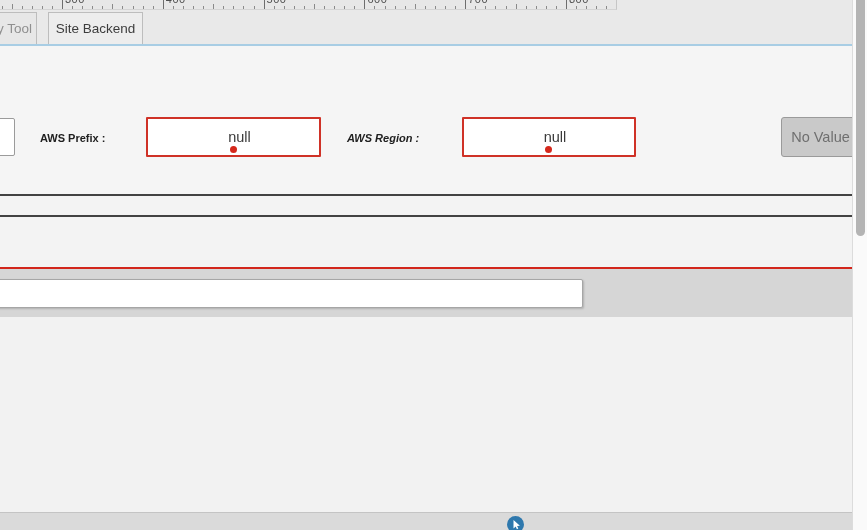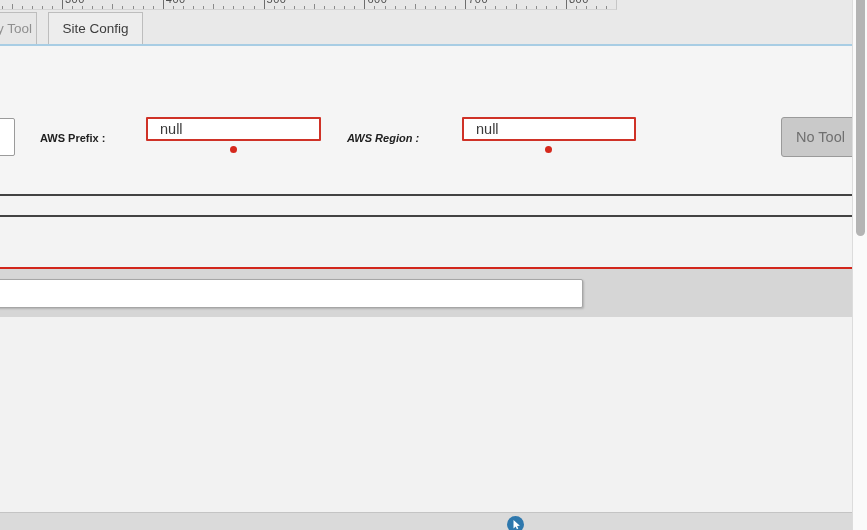--- a/index.html
+++ b/index.html
@@ -38,24 +38,24 @@
   
   .cut-input{
     position:absolute;left:-30px;top:118px;width:45px;height:38px;box-sizing:border-box;
     background:#fff;border:1px solid #9b9b9b;border-radius:2px;
   }
   .fld-label{position:absolute;top:132px;font-size:11px;font-weight:bold;color:#212121;white-space:nowrap;}
   .lbl-prefix{left:40px;}
   .lbl-region{left:347px;font-style:italic;}
   .lbl-backend{left:661px;}
   .err-input{
-    position:absolute;top:117px;height:24px;box-sizing:border-box;
+    position:absolute;top:117px;height:40px;box-sizing:border-box;
     background:#fff;border:2px solid #cf3227;border-radius:1px;
     font-family:"Liberation Sans",sans-serif;font-size:14.5px;color:#3a3a3a;
-    padding:0 0 0 12px;outline:none;
+    padding:0 0 0 12px;outline:none;text-align:center;
   }
   .inp-prefix{left:146px;width:175px;}
   .inp-region{left:462px;width:174px;}
   .err-dot{position:absolute;width:7px;height:7px;border-radius:50%;background:#d5281c;}
   .dot1{left:230px;top:146px;}
   .dot2{left:545px;top:146px;}
   .novalue-btn{
     position:absolute;left:781px;top:117px;width:79px;height:40px;box-sizing:border-box;
     background:#c9c9c9;border:1px solid #9a9a9a;border-radius:3px;
     color:#6f6f6f;font-size:14.5px;font-family:"Liberation Sans",sans-serif;
@@ -159,21 +159,21 @@
       <div class="tick minor" style="left: 576.08px;"></div>
       <div class="tick minor" style="left: 586.16px;"></div>
       <div class="tick minor" style="left: 596.24px;"></div>
       <div class="tick minor" style="left: 606.32px;"></div>
     </div>
 
   <div class="tab tab-cut">
     <span>y Tool</span>
   </div>
   <div class="tab tab-active">
-    <span>Site Config</span>
+    <span>Site Backend</span>
   </div>
   <div class="blue-line"></div>
 
   <div class="band-top"></div>
   <div class="dark-line l1"></div>
   <div class="dark-line l2"></div>
   <div class="red-line"></div>
   <div class="gray-band"></div>
   <div class="band-low"></div>
 
@@ -181,21 +181,21 @@
 
   <span class="fld-label lbl-prefix">AWS Prefix :</span>
   <input class="err-input inp-prefix" type="text" value="null" style="">
   <div class="err-dot dot1"></div>
 
   <span class="fld-label lbl-region">AWS Region :</span>
   <input class="err-input inp-region" type="text" value="null" style="">
   <div class="err-dot dot2"></div>
 
   <div class="novalue-btn">
-    <span>No Tool</span>
+    <span>No Value</span>
   </div>
 
   <input class="wide-input" type="text" value="" style="">
 
   <div class="footer-line"></div>
   <div class="footer"></div>
   <div class="click-badge">
     <svg width="11" height="12" viewBox="0 0 10 12">
       <path d="M3 1 L3 9.5 L5.2 7.6 L6.4 10.2 L7.8 9.5 L6.6 7 L9.4 6.8 Z" fill="#ffffff"></path>
     </svg>

